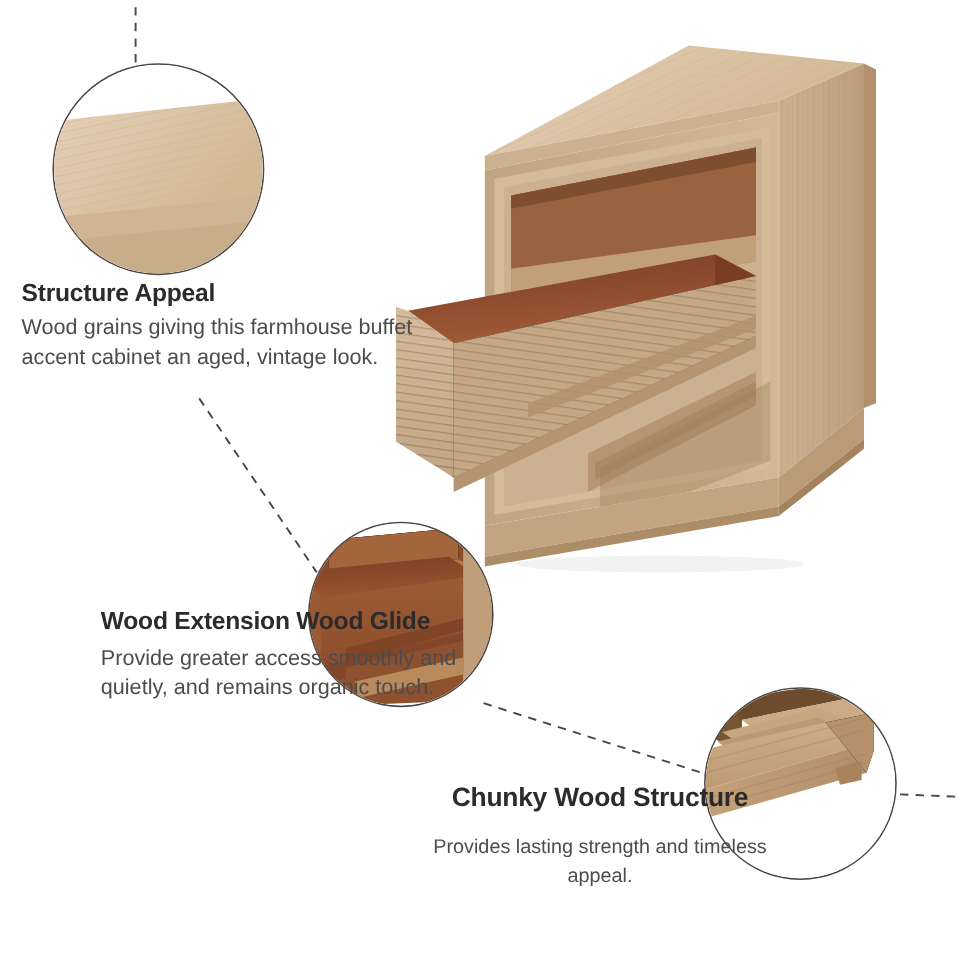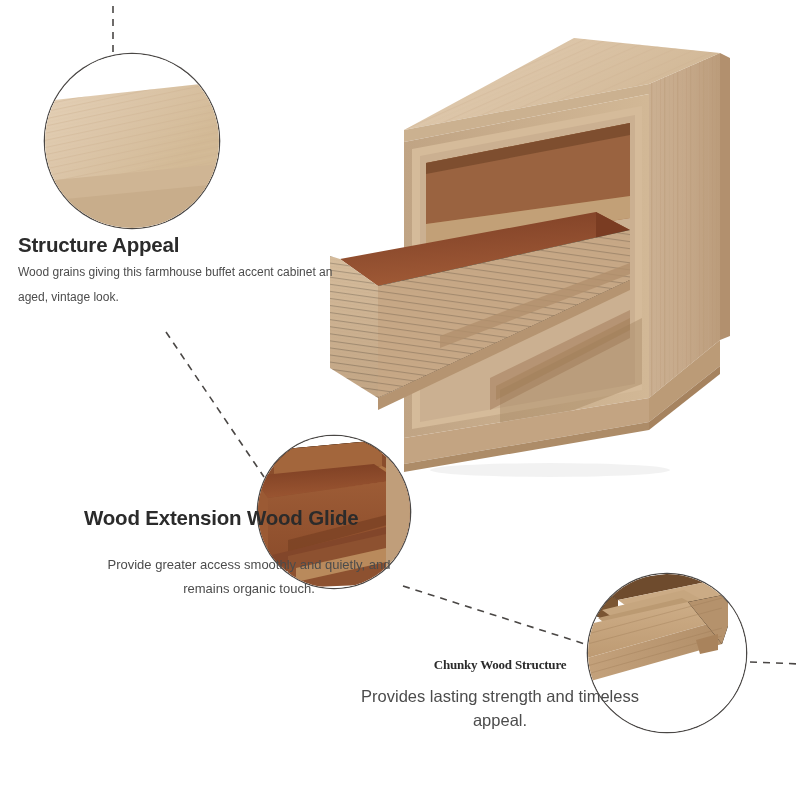--- a/index.html
+++ b/index.html
@@ -21,29 +21,29 @@
     font-weight:bold;
     color:#2b2b2b;
     letter-spacing:-0.2px;
   }
   .callout .c-body{
     color:#4c4c4c;
   }
 
   #callout-timeless{left:18px;top:232px;width:330px;text-align:left;}
   #callout-timeless .c-title{font-size:20.5px;line-height:25px;}
-  #callout-timeless .c-body{font-size:12px;line-height:24.5px;margin-top:3px;}
+  #callout-timeless .c-body{font-size:18px;line-height:24.5px;margin-top:3px;}
 
   #callout-glide{left:84px;top:505px;width:330px;text-align:left;}
   #callout-glide .c-title{font-size:20.5px;line-height:25.5px;}
-  #callout-glide .c-body{font-size:13px;line-height:24.5px;margin-top:22px;text-align:center;}
+  #callout-glide .c-body{font-size:18px;line-height:24.5px;margin-top:5px;}
 
   #callout-chunky{left:355px;top:652px;width:290px;text-align:center;}
-  #callout-chunky .c-title{font-size:13px;line-height:25.5px;font-family:Liberation Serif, serif;}
-  #callout-chunky .c-body{font-size:16.5px;line-height:24.5px;margin-top:6px;}
+  #callout-chunky .c-title{font-size:22px;line-height:25.5px;}
+  #callout-chunky .c-body{font-size:16.5px;line-height:24.5px;margin-top:16px;}
 
   
   .inset{
     position:absolute;
     border-radius:50%;
     overflow:hidden;
     box-shadow:0 0 0 1.3px #4a4745;
     background:#ffffff;
   }
   #inset-top{left:45px;top:54px;width:174px;height:174px;}

